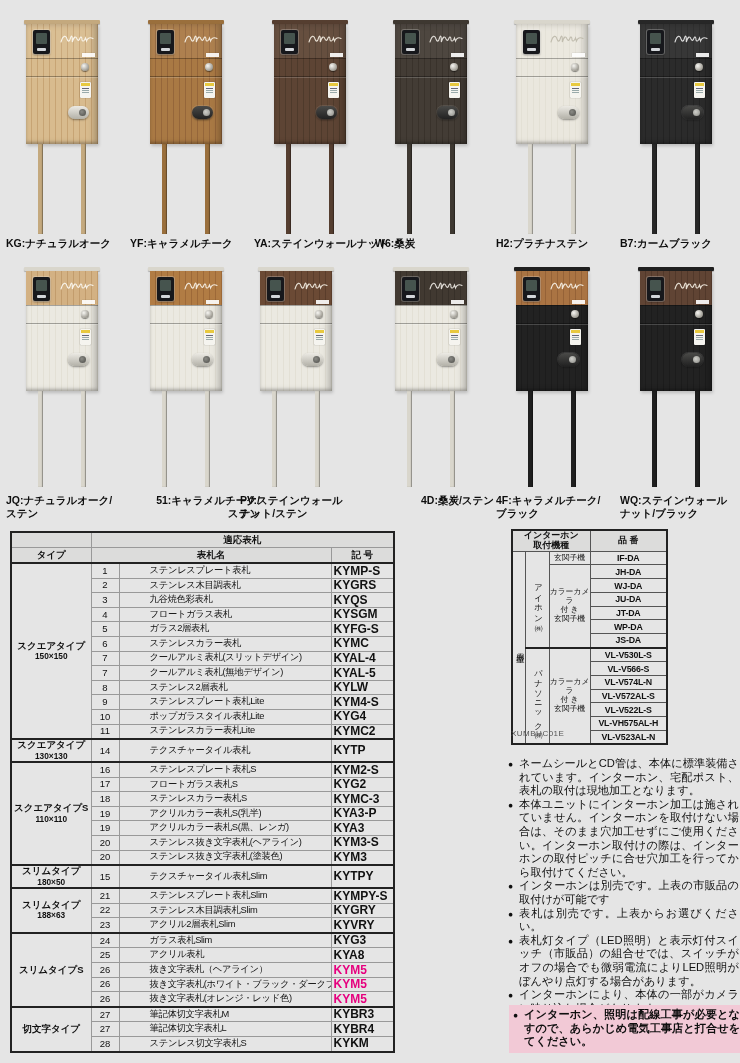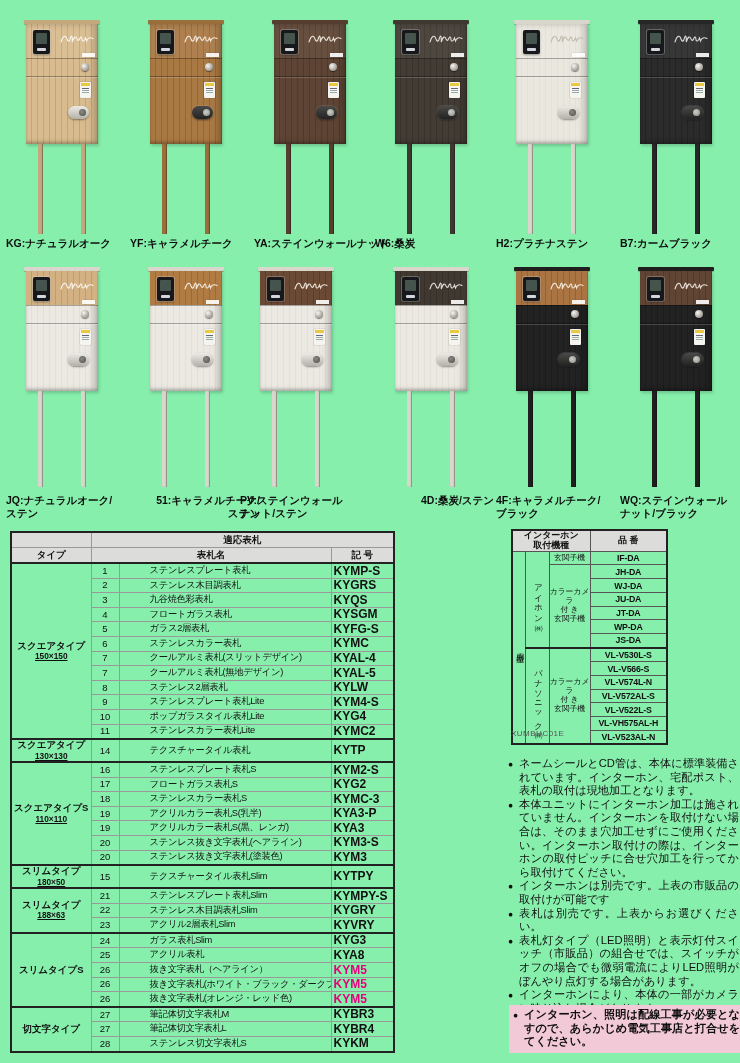--- a/index.html
+++ b/index.html
@@ -46,21 +46,21 @@
 
   
   .np-wrap{position:absolute;left:10px;top:531px;width:383px;}
   .np-table{border-collapse:collapse;table-layout:fixed;width:383px;font-size:9.5px;color:#111;border-radius:13px;}
   .np-table td{border:1px solid #999;height:13.6px;padding:0 2px;line-height:1.05;
                overflow:hidden;white-space:nowrap;}
   .np-table{border:2px solid #222;}
   .np-table .th{background:#dcdcdb;text-align:center;font-weight:bold;height:14px;}
   .np-table .t-title{height:14px;}
   .np-table .type{text-align:center;font-weight:bold;font-size:9.5px;white-space:normal;line-height:1.1;}
-  .np-table .type .size{font-size:8.3px;font-weight:bold;text-decoration:underline;}
+  .np-table .type .size{font-size:8.3px;font-weight:bold;}
   .np-table .num{text-align:center;}
   .np-table .nm{font-size:9.3px;letter-spacing:-0.3px;padding-left:30px;}
   .np-table .cd{font-weight:bold;font-size:12px;}
   .np-table .cd.hl{color:var(--hl,#e6007e);}
   .np-table tr.g-top td{border-top:2px solid #222;}
 
   
   .ic-wrap{position:absolute;left:511px;top:529px;width:155px;}
   .ic-table{border-collapse:collapse;table-layout:fixed;width:155px;color:#111;border:2px solid #222;}
   .ic-table td{border:1px solid #555;text-align:center;padding:0;height:12.7px;overflow:hidden;}
@@ -77,21 +77,21 @@
   .note{position:relative;padding-left:11px;font-size:11.2px;line-height:13.6px;
         color:#0f0f0f;text-align:justify;}
   .note::before{content:"●";position:absolute;left:0;top:1px;font-size:8.5px;line-height:13.6px;}
   .hl-box{position:absolute;left:509px;top:1005px;width:258px;box-sizing:border-box;
           padding:3px 4px 4px 4px;}
   .hl-box .note{font-weight:bold;font-size:11.2px;}
 </style>
 </head>
 <body>
 
-<div class="page" style="background: #86efac;">
+<div class="page" style="background: #e5e5e5;">
   <div>
   <div class="post" style="left: 5px; top: 20px; --body: #d8bb8e; --grain: #c7a474; --leg: #c4a97e; --logo: #f8f3e9;">
     <div class="cap"></div>
     <div class="panel">
 
       <div class="band-line"></div>
       <div class="door-line"></div>
       <div class="intercom">
         <div class="ic-screen"></div>
         <div class="ic-btn"></div>

